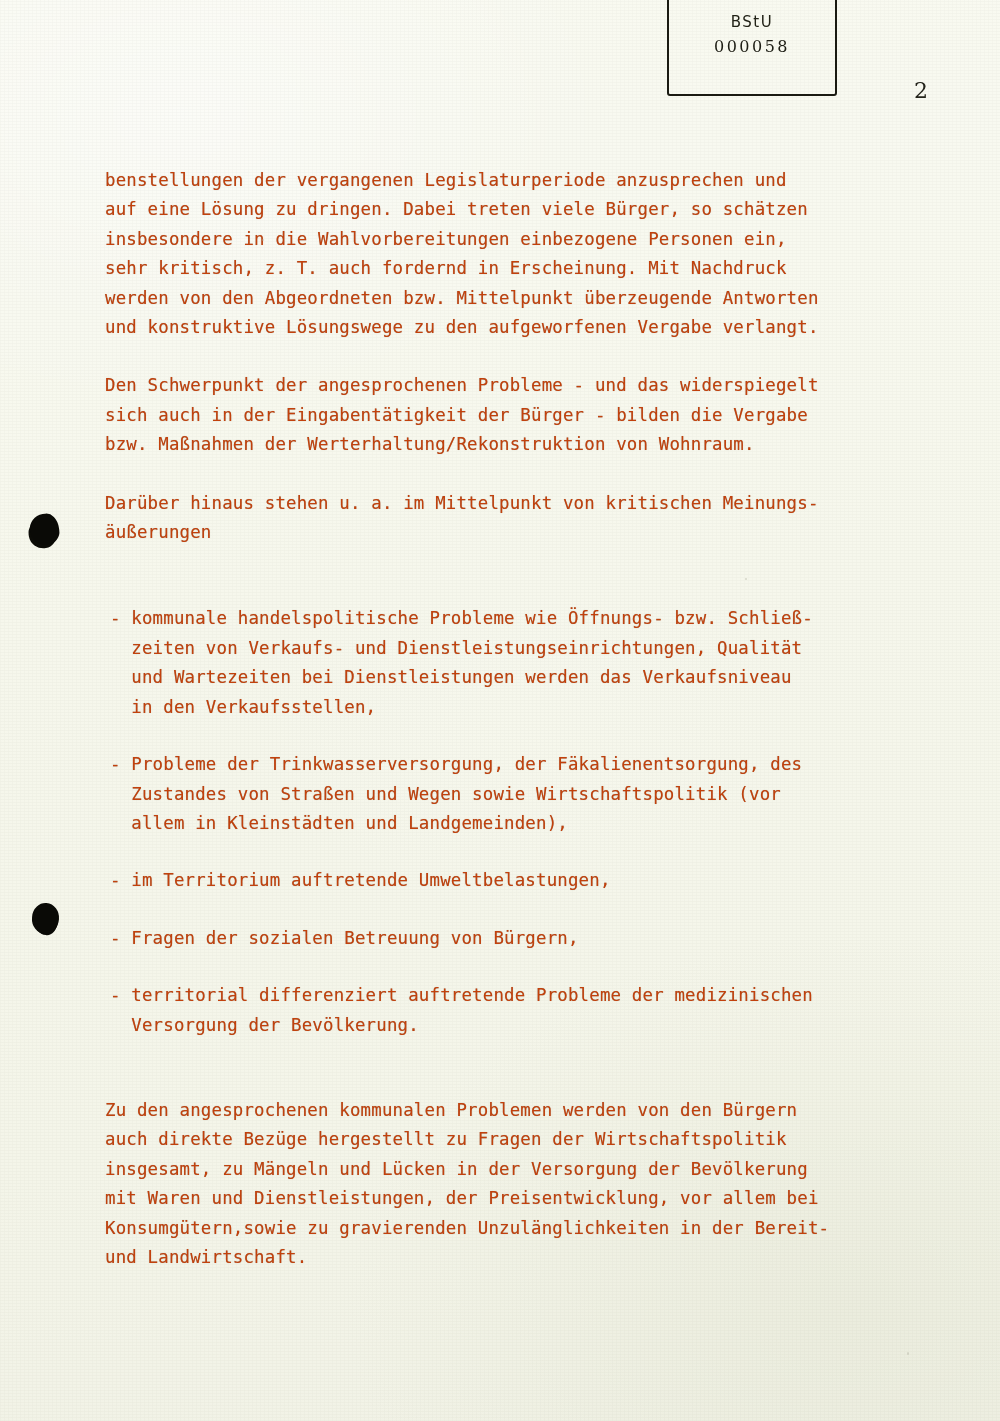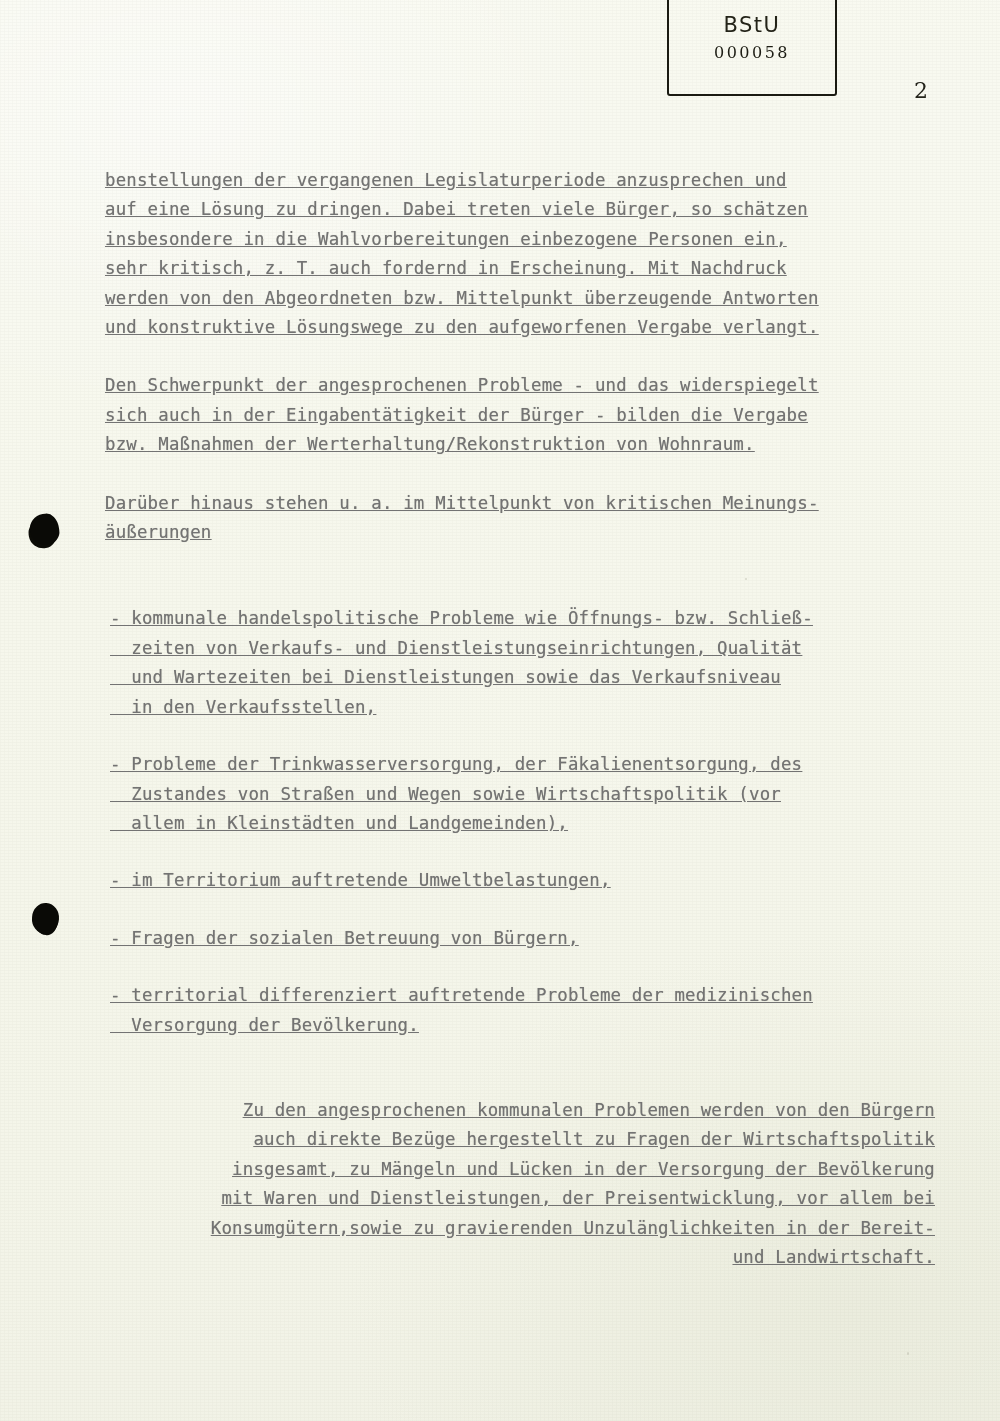--- a/index.html
+++ b/index.html
@@ -68,21 +68,21 @@
     text-align: center;
     filter: blur(0.15px);
   }
 
   .stamp-box .stamp-inner {
     padding-top: 27px;
   }
 
   .stamp-label {
     font-family: "DejaVu Sans", "Liberation Sans", sans-serif;
-    font-size: 21px;
+    font-size: 15px;
     letter-spacing: 1.5px;
     color: #232318;
     line-height: 1;
   }
 
   .stamp-number {
     margin-top: 9px;
     font-family: "DejaVu Serif", "Liberation Serif", serif;
     font-size: 16px;
     letter-spacing: 2.5px;
@@ -105,31 +105,30 @@
     position: absolute;
     left: 105px;
     top: 166px;
     width: 830px;
   }
 
   .para {
     margin: 0 0 29px 0;
   }
 
-  .para.tight { margin-bottom: 8px; text-align: right; }
+  .para.tight { margin-bottom: 8px; }
 
   .line {
     display: block;
     font-size: 17.4px;
     line-height: 29.4px;
     letter-spacing: 0.18px;
     white-space: pre;
-    color: #737373;
+    color: #c2410c;
     text-shadow: 0 0 0.7px rgba(30,30,20,0.38);
-    text-decoration: underline;
   }
 
   .bullet-block {
     margin: 0 0 28px 0;
     padding-left: 5px;
   }
 
   .bullet-block .line { white-space: pre; }
 
   .gap-lg { height: 28px; }
@@ -213,21 +212,21 @@
       <p class="para">
         <span class="line">Darüber hinaus stehen u. a. im Mittelpunkt von kritischen Meinungs-</span>
         <span class="line">äußerungen</span>
       </p>
 
       <div class="gap-lg"></div>
 
       <div class="bullet-block">
         <span class="line">- kommunale handelspolitische Probleme wie Öffnungs- bzw. Schließ-</span>
         <span class="line">  zeiten von Verkaufs- und Dienstleistungseinrichtungen, Qualität</span>
-        <span class="line">  und Wartezeiten bei Dienstleistungen sowie das Verkaufsniveau</span>
+        <span class="line">  und Wartezeiten bei Dienstleistungen werden das Verkaufsniveau</span>
         <span class="line">  in den Verkaufsstellen,</span>
       </div>
 
       <div class="bullet-block">
         <span class="line">- Probleme der Trinkwasserversorgung, der Fäkalienentsorgung, des</span>
         <span class="line">  Zustandes von Straßen und Wegen sowie Wirtschaftspolitik (vor</span>
         <span class="line">  allem in Kleinstädten und Landgemeinden),</span>
       </div>
 
       <div class="bullet-block">

